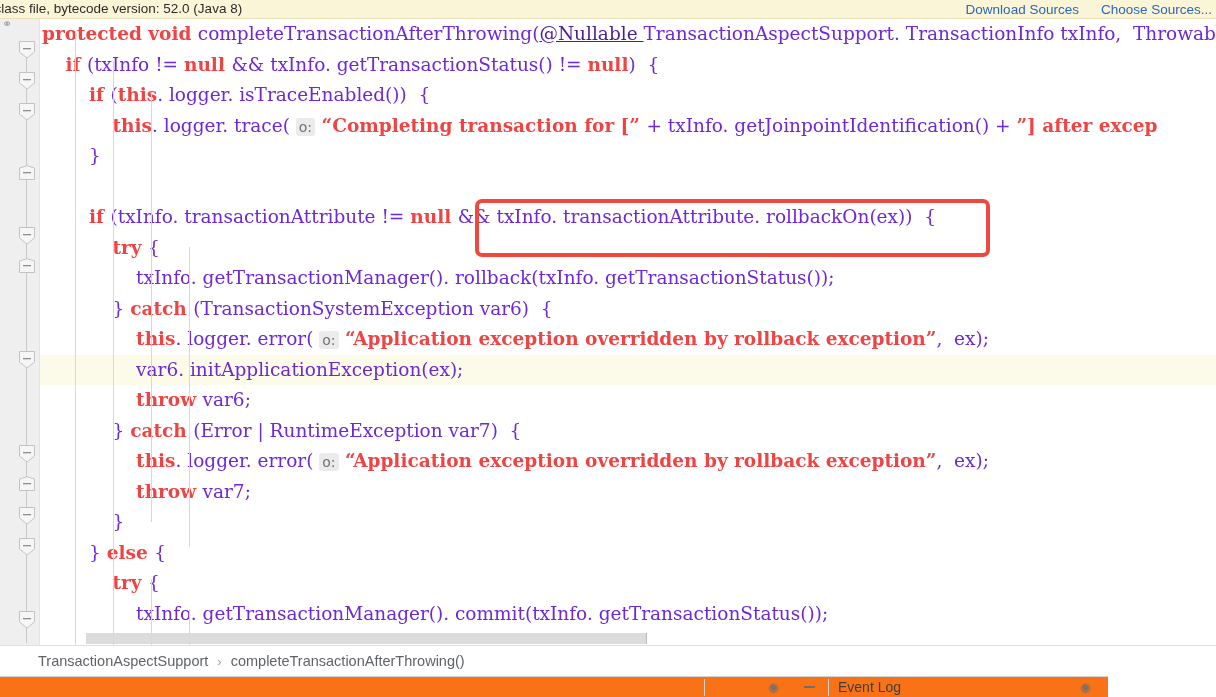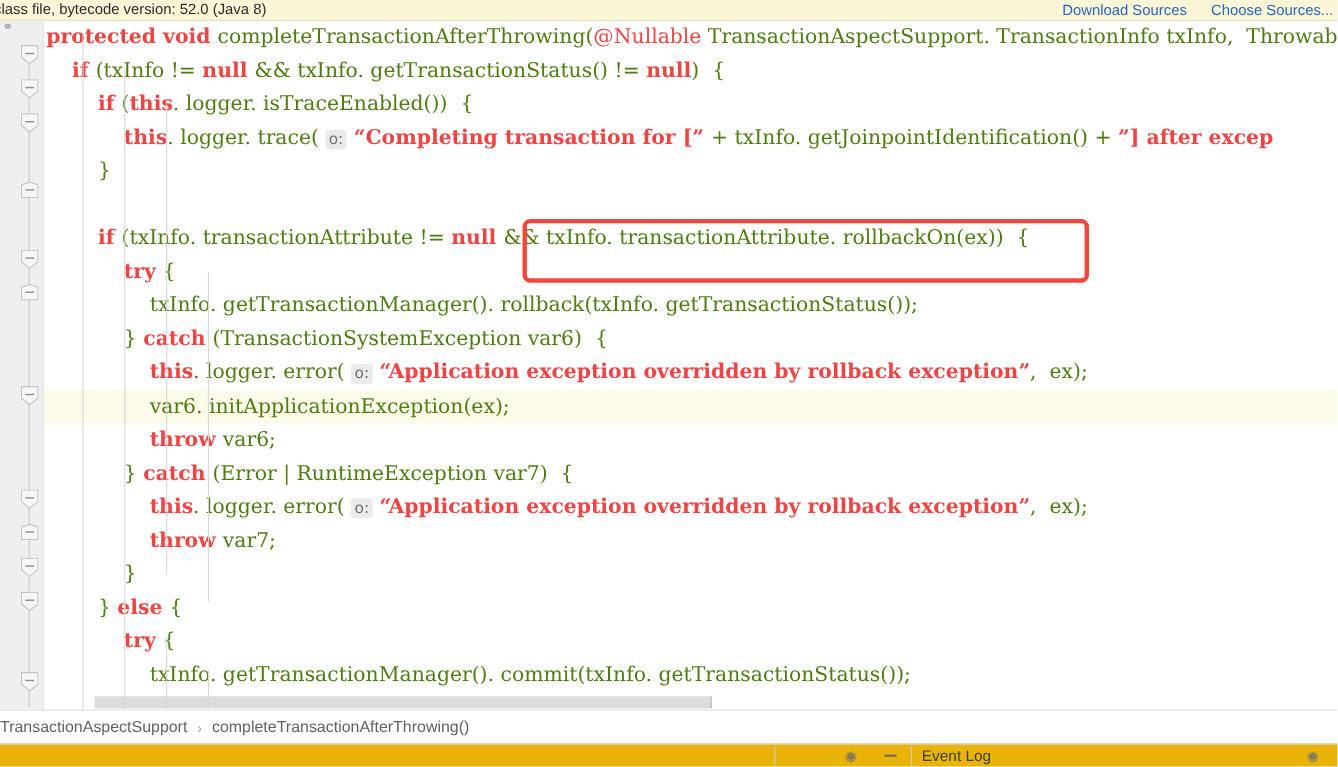--- a/index.html
+++ b/index.html
@@ -126,22 +126,22 @@
     position: absolute;
     left: 0; width: 1216px;
     height: 30.5px;
     background: #fcfae8;
     z-index: 0;
   }
 
   
   .kw   { color: #ef4444; font-weight: bold; }
   .str  { color: #ef4444; font-weight: bold; }
-  .ann  { color: #ef4444; }
-  .plain{ color: #4d7c0f; }
+  .ann  { color: #4c1d95; text-decoration: underline; }
+  .plain{ color: #6d28d9; }
   .hint {
     background: #ebebeb;
     color: #707070;
     font-size: 14px;
     border-radius: 3px;
     padding: 1px 3px;
     font-family: "DejaVu Sans", sans-serif;
   }
 
   
@@ -180,33 +180,34 @@
   
   .breadcrumbs {
     position: absolute;
     top: 645px; left: 0;
     width: 1216px; height: 31px;
     background: #ffffff;
     border-top: 1px solid #e0e0e0;
     box-sizing: border-box;
     display: flex;
     align-items: center;
+    padding-left: 38px;
     gap: 9px;
     font-size: 14.5px;
     color: #5f6368;
   }
   .crumb { color: #5f6368; cursor: pointer; }
   .crumb-sep { color: #a0a0a0; font-size: 13px; }
 
   
   .statusbar {
     position: absolute;
     top: 676px; left: 0;
-    width: 1216px; height: 21px;
-    background: #eab308;
+    width: 1108px; height: 21px;
+    background: #f97316;
     border-top: 1px solid #d4d4d4;
     box-sizing: border-box;
   }
   .sb-seg {
     position: absolute;
     top: 0; height: 20px;
     display: flex;
     align-items: center;
   }
   .sb-divider {

